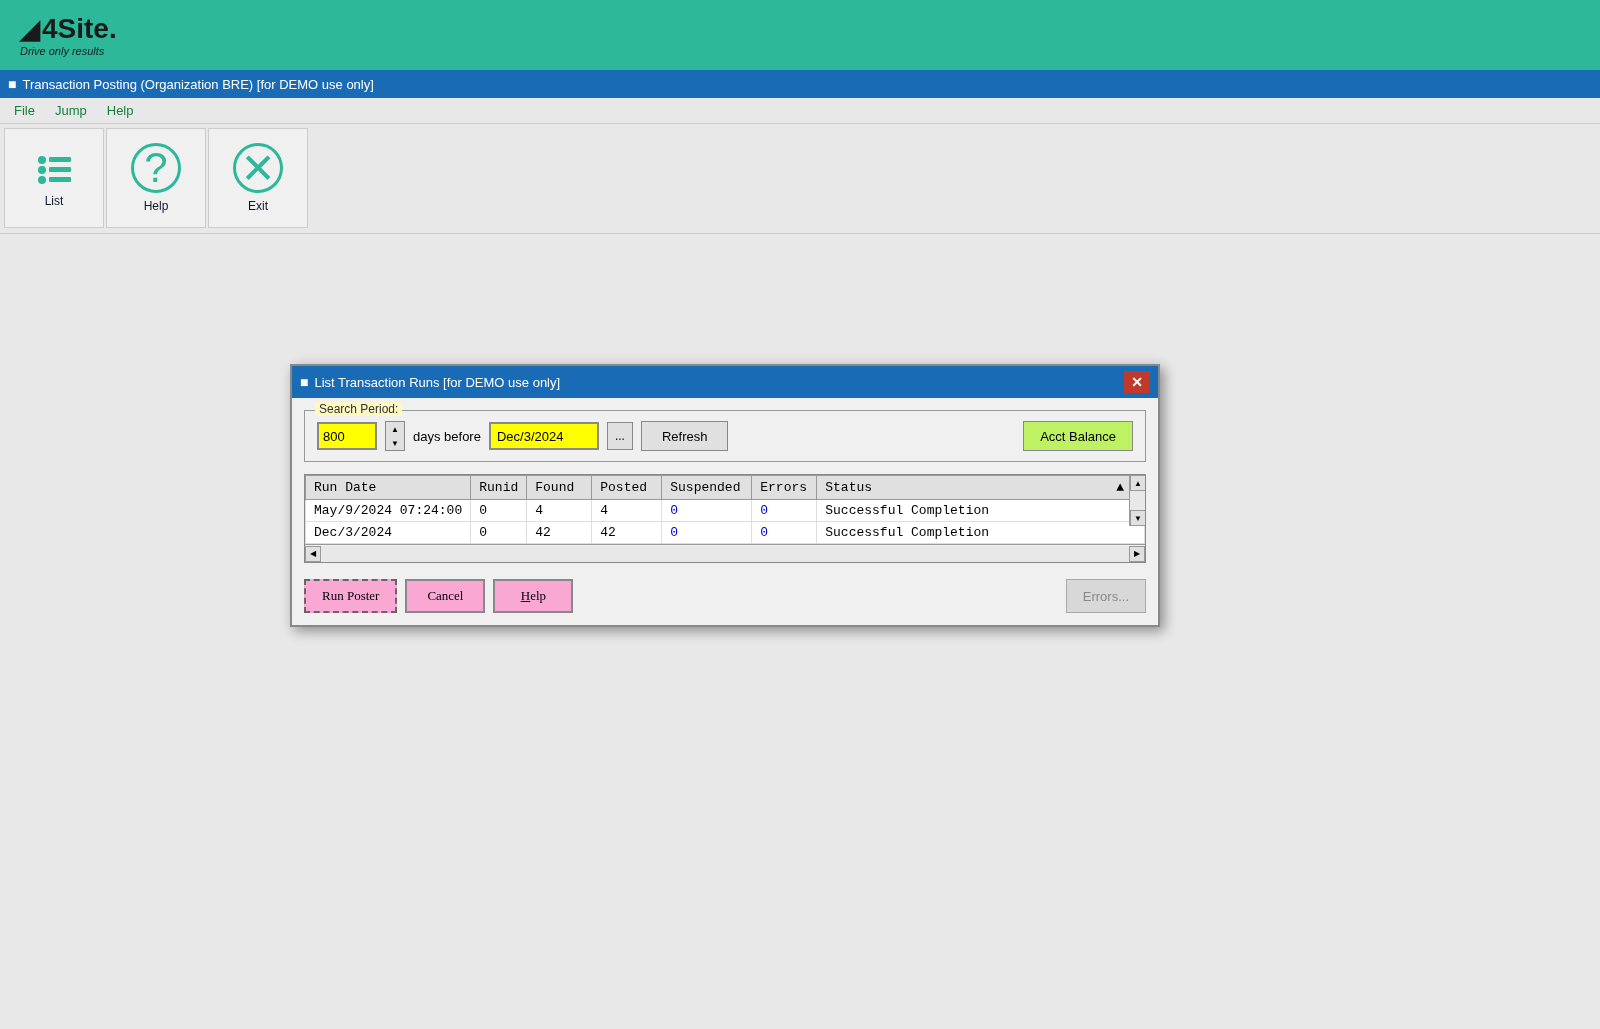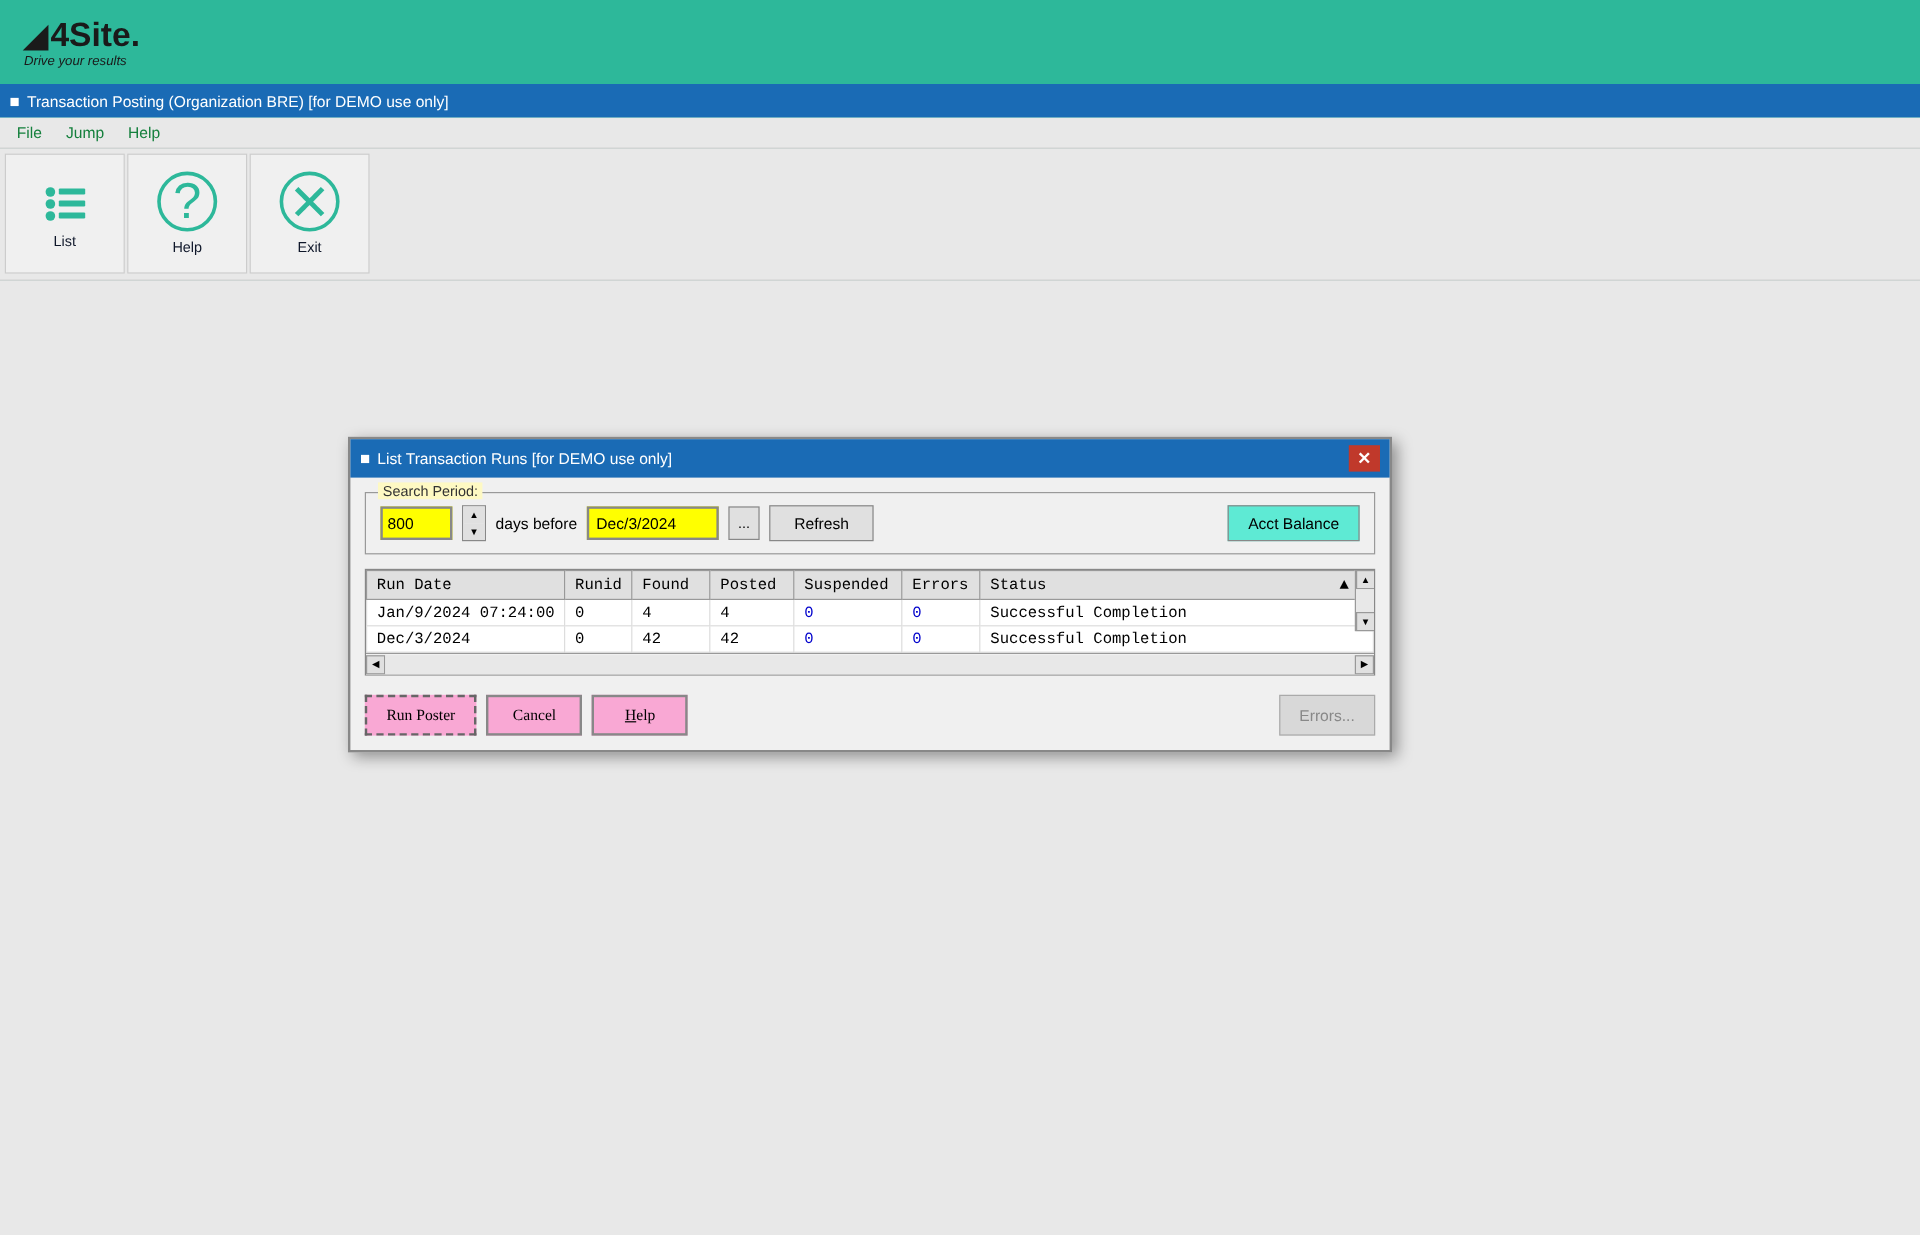--- a/index.html
+++ b/index.html
@@ -223,21 +223,21 @@
       height: 30px;
       padding: 0 20px;
       background: #e0e0e0;
       border: 1px solid #888;
       cursor: pointer;
       font-size: 13px;
     }
     .acct-balance-btn {
       height: 30px;
       padding: 0 16px;
-      background: #5eead4;
+      background: #bef264;
       border: 1px solid #888;
       cursor: pointer;
       font-size: 13px;
       margin-left: auto;
     }
 
     
     .data-table-container {
       border: 1px solid #888;
       margin-bottom: 12px;
@@ -370,21 +370,21 @@
   </style>
 </head>
 <body>
 
 <div class="top-bar">
   <div class="logo-container">
     <div style="display:flex;align-items:baseline;gap:2px;">
       <span style="font-size:26px;font-weight:900;color:#1a1a1a;">◢</span>
       <span class="logo-main">4Site.</span>
     </div>
-    <span class="logo-sub">Drive your results</span>
+    <span class="logo-sub">Drive only results</span>
   </div>
 </div>
 
 <div class="title-bar">
   <span class="title-bar-icon">■</span>
   <span>Transaction Posting (Organization BRE) [for DEMO use only]</span>
 </div>
 
 <div class="menu-bar">
   <span class="menu-item">File</span>
@@ -458,21 +458,21 @@
                   <th class="col-runid">Runid</th>
                   <th class="col-found">Found</th>
                   <th class="col-posted">Posted</th>
                   <th class="col-suspended">Suspended</th>
                   <th class="col-errors">Errors</th>
                   <th class="col-status" style="padding-right:20px;">Status <span style="float:right;">▲</span></th>
                 </tr>
               </thead>
               <tbody id="table-body">
                   <tr>
-                    <td>Jan/9/2024 07:24:00</td>
+                    <td>May/9/2024 07:24:00</td>
                     <td>0</td>
                     <td>4</td>
                     <td>4</td>
                     <td style="color: rgb(0, 0, 204);">0</td>
                     <td style="color: rgb(0, 0, 204);">0</td>
                     <td>Successful Completion</td>
                   </tr>
                   <tr>
                     <td>Dec/3/2024</td>
                     <td>0</td>

